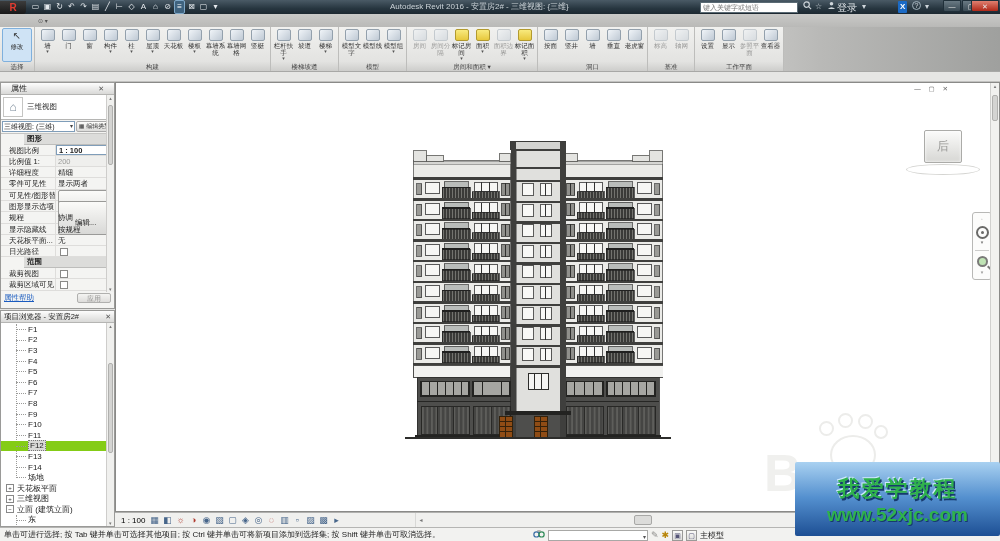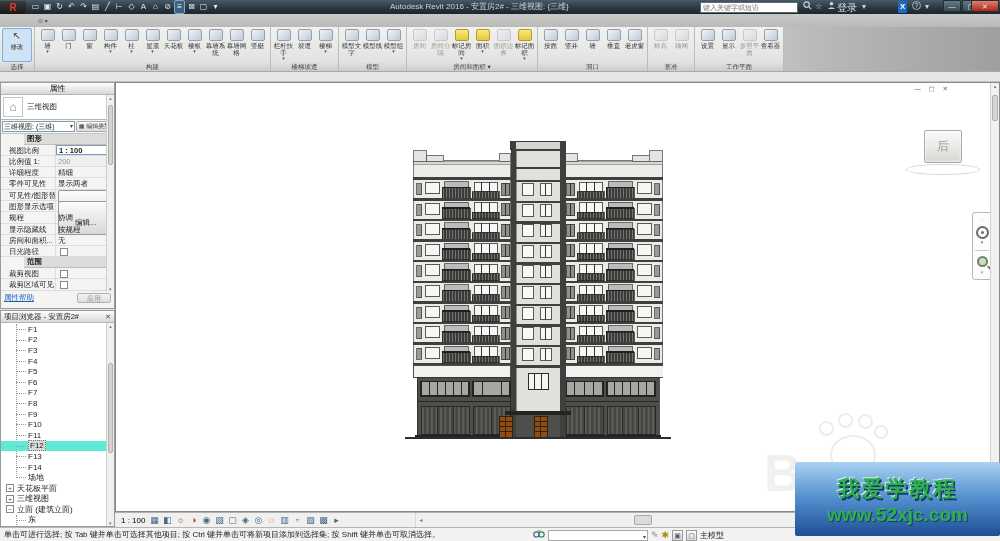--- a/index.html
+++ b/index.html
@@ -50,21 +50,21 @@
   .ract{background:#cfe3f5;border:1px solid #7fb0dd;}
   .rlabel{margin-top:1px;max-height:15px;overflow:hidden;}
   .rcaret{font-size:5px;line-height:4px;color:#555;}
 
   .ribbonstrip{position:absolute;left:0;top:72px;width:1000px;height:10px;background:#e6e6e4;border-bottom:1px solid #c2c2c0;}
 
   
   .props{position:absolute;left:0;top:82px;width:115px;height:227px;background:#f4f4f2;
     border:1px solid #9a9a98;font-size:7.5px;color:#222;z-index:6;}
   .phead{height:12px;background:linear-gradient(#fdfdfd,#d9d9d7);border-bottom:1px solid #b5b5b3;
-    display:flex;align-items:center;padding:0 3px;font-size:8px;flex-direction:column;}
+    display:flex;align-items:center;padding:0 10px;font-size:8px;}
   .phead .x{margin-left:auto;color:#555;font-size:7px;}
   .ptype{height:25px;background:#fff;border-bottom:1px solid #b5b5b3;display:flex;align-items:center;padding:1px 2px;}
   .ptypeicon{width:20px;height:20px;border:1px solid #c5c5c3;background:#fff;font-size:12px;color:#7a8a99;
     text-align:center;line-height:19px;flex:none;}
   .ptypelabel{margin-left:4px;flex:1;}
   .ptypecaret{color:#555;font-size:6px;margin-right:2px;}
   .pselrow{height:14px;display:flex;align-items:center;border-bottom:1px solid #c5c5c3;padding:1px;}
   .pselbox{flex:1;height:11px;border:1px solid #7f9db9;background:#fff;font-size:7px;
     line-height:9px;padding:0 1px;display:flex;}
   .pselbox .c{margin-left:auto;color:#444;font-size:6px;}
@@ -91,21 +91,21 @@
 
   .pb{position:absolute;left:0;top:310px;width:115px;height:217px;background:#fff;
     border:1px solid #9a9a98;font-size:8px;color:#222;z-index:6;overflow:hidden;}
   .pbhead{height:12px;background:linear-gradient(#fdfdfd,#d9d9d7);border-bottom:1px solid #b5b5b3;
     display:flex;align-items:center;padding:0 3px;font-size:7.5px;}
   .tree{position:relative;padding-top:1px;}
   .tleaves{position:relative;}
   .tleaves:before{content:"";position:absolute;left:15px;top:0;bottom:5px;border-left:1px dotted #9a9a98;}
   .trow{display:flex;align-items:center;height:10.6px;padding-left:27px;position:relative;white-space:nowrap;}
   .trow .tdash{position:absolute;left:15px;top:5px;width:10px;border-top:1px dotted #9a9a98;}
-  .tsel{background:#5eead4;}
+  .tsel{background:#84cc16;}
   .tsel .tlab{border:1px dotted #777;background:#d9d9d7;padding:0 1px;}
   .tgroup{padding-left:5px;}
   .texp{width:8px;height:8px;border:1px solid #888;background:#fff;font-size:6px;line-height:6px;
     text-align:center;margin-right:3px;flex:none;color:#333;}
   .pbscroll{position:absolute;right:0;top:12px;bottom:0;width:8px;background:#f0f0ee;border-left:1px solid #cecdcb;
     font-size:5px;color:#777;text-align:center;}
 
   
   .canvas{position:absolute;left:115px;top:82px;width:885px;height:430px;background:#fff;
     border:1px solid #8a8a88;overflow:hidden;}
@@ -458,21 +458,21 @@
       </div>
       <div class="prow">
         <div class="plab">规程</div>
         <div class="pval">协调</div>
       </div>
       <div class="prow">
         <div class="plab">显示隐藏线</div>
         <div class="pval">按规程</div>
       </div>
       <div class="prow">
-        <div class="plab">房间和面积...</div>
+        <div class="plab">天花板平面...</div>
         <div class="pval">无</div>
       </div>
       <div class="prow">
         <div class="plab">日光路径</div>
         <div class="pval">
           <div class="pchk"></div>
         </div>
       </div>
     </div>
   <div class="psec">

